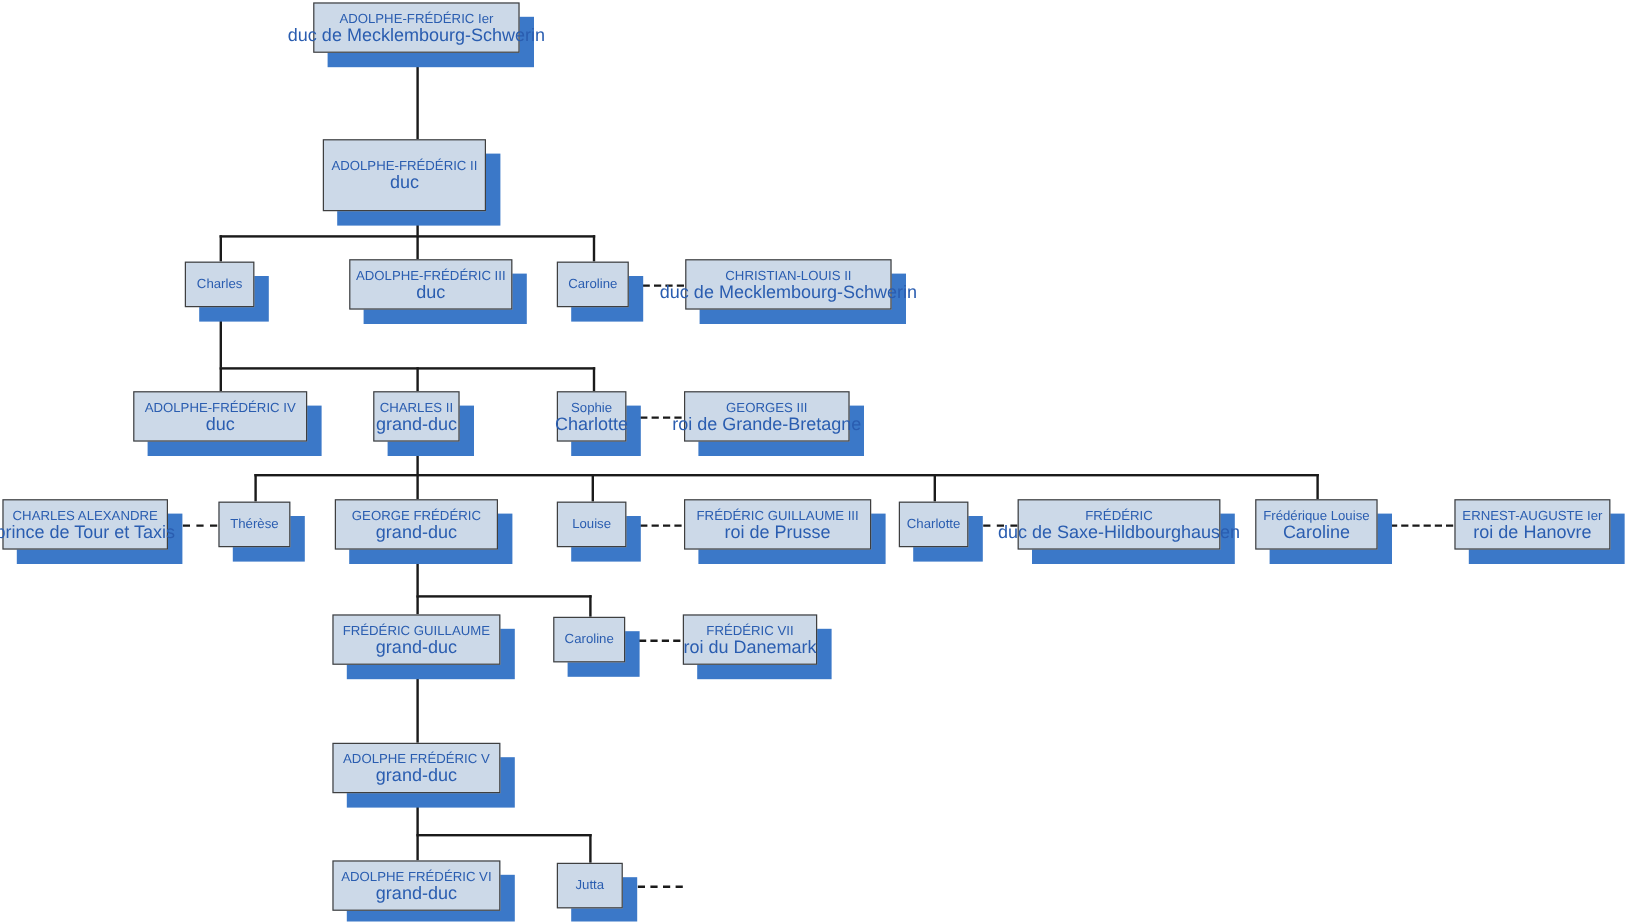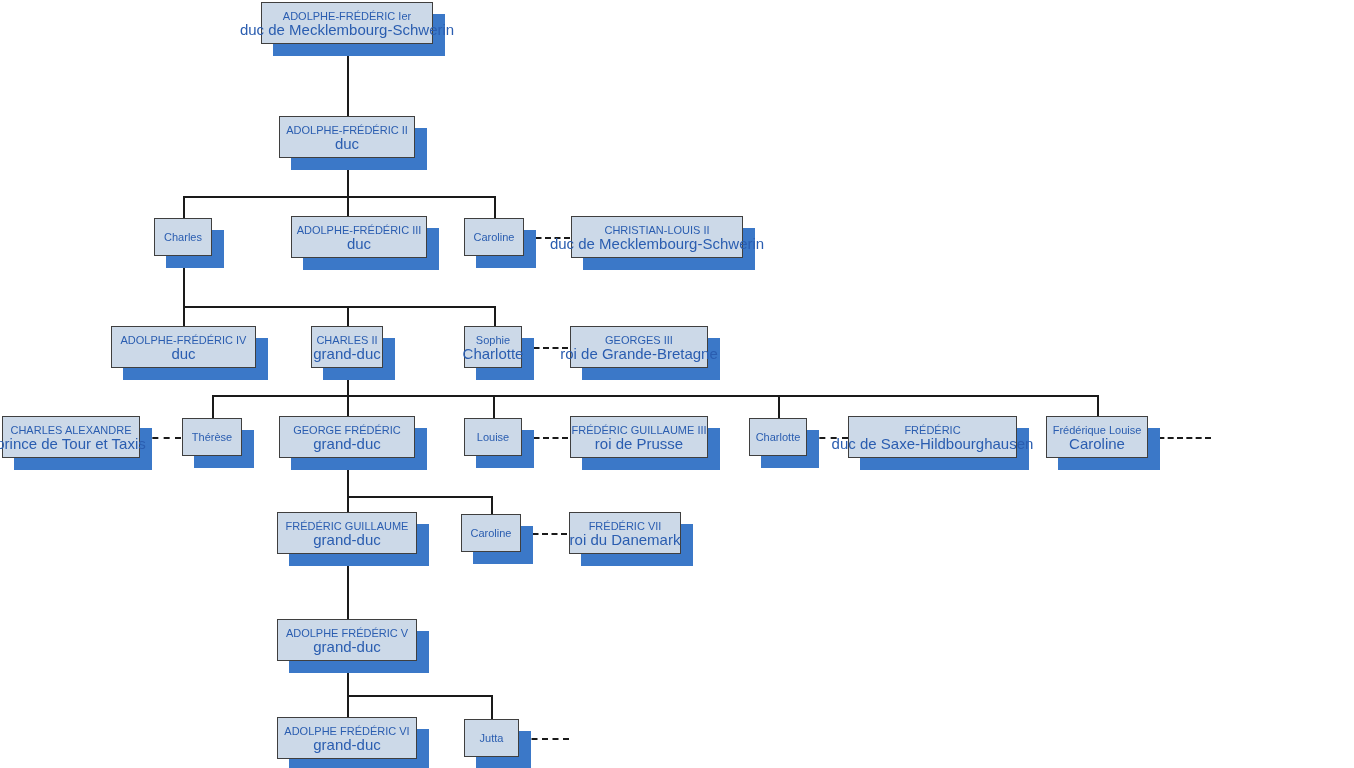--- a/index.html
+++ b/index.html
@@ -105,21 +105,21 @@
     <div class="line-dash" style="left: 1149px; top: 437px; width: 62px;"></div>
     <div class="line-dash" style="left: 523px; top: 533px; width: 44px;"></div>
     <div class="line-dash" style="left: 521px; top: 738px; width: 48px;"></div>
     <div class="node" style="left: 261px; top: 2px; width: 172px; height: 42px;">
       <div class="shadow"></div>
       <div class="body">
         <div class="l1">ADOLPHE-FRÉDÉRIC Ier</div>
         <div class="l2">duc de Mecklembourg-Schwerin</div>
       </div>
     </div>
-    <div class="node" style="left: 279px; top: 116px; width: 136px; height: 42px;">
+    <div class="node" style="left: 269px; top: 116px; width: 136px; height: 60px;">
       <div class="shadow"></div>
       <div class="body">
         <div class="l1">ADOLPHE-FRÉDÉRIC II</div>
         <div class="l2">duc</div>
       </div>
     </div>
     <div class="node" style="left: 154px; top: 218px; width: 58px; height: 38px;">
       <div class="shadow"></div>
       <div class="body">
         <div class="l1">Charles</div>
@@ -192,21 +192,21 @@
         <div class="l1">GEORGE FRÉDÉRIC</div>
         <div class="l2">grand-duc</div>
       </div>
     </div>
     <div class="node" style="left: 464px; top: 418px; width: 58px; height: 38px;">
       <div class="shadow"></div>
       <div class="body">
         <div class="l1">Louise</div>
       </div>
     </div>
-    <div class="node" style="left: 570px; top: 416px; width: 138px; height: 42px;">
+    <div class="node" style="left: 570px; top: 416px; width: 156px; height: 42px;">
       <div class="shadow"></div>
       <div class="body">
         <div class="l1">FRÉDÉRIC GUILLAUME III</div>
         <div class="l2">roi de Prusse</div>
       </div>
     </div>
     <div class="node" style="left: 749px; top: 418px; width: 58px; height: 38px;">
       <div class="shadow"></div>
       <div class="body">
         <div class="l1">Charlotte</div>
@@ -217,20 +217,27 @@
       <div class="body">
         <div class="l1">FRÉDÉRIC</div>
         <div class="l2">duc de Saxe-Hildbourghausen</div>
       </div>
     </div>
     <div class="node" style="left: 1046px; top: 416px; width: 102px; height: 42px;">
       <div class="shadow"></div>
       <div class="body">
         <div class="l1">Frédérique Louise</div>
         <div class="l2">Caroline</div>
+      </div>
+    </div>
+    <div class="node" style="left: 1212px; top: 416px; width: 130px; height: 42px;">
+      <div class="shadow"></div>
+      <div class="body">
+        <div class="l1">ERNEST-AUGUSTE Ier</div>
+        <div class="l2">roi de Hanovre</div>
       </div>
     </div>
     <div class="node" style="left: 277px; top: 512px; width: 140px; height: 42px;">
       <div class="shadow"></div>
       <div class="body">
         <div class="l1">FRÉDÉRIC GUILLAUME</div>
         <div class="l2">grand-duc</div>
       </div>
     </div>
     <div class="node" style="left: 461px; top: 514px; width: 60px; height: 38px;">

